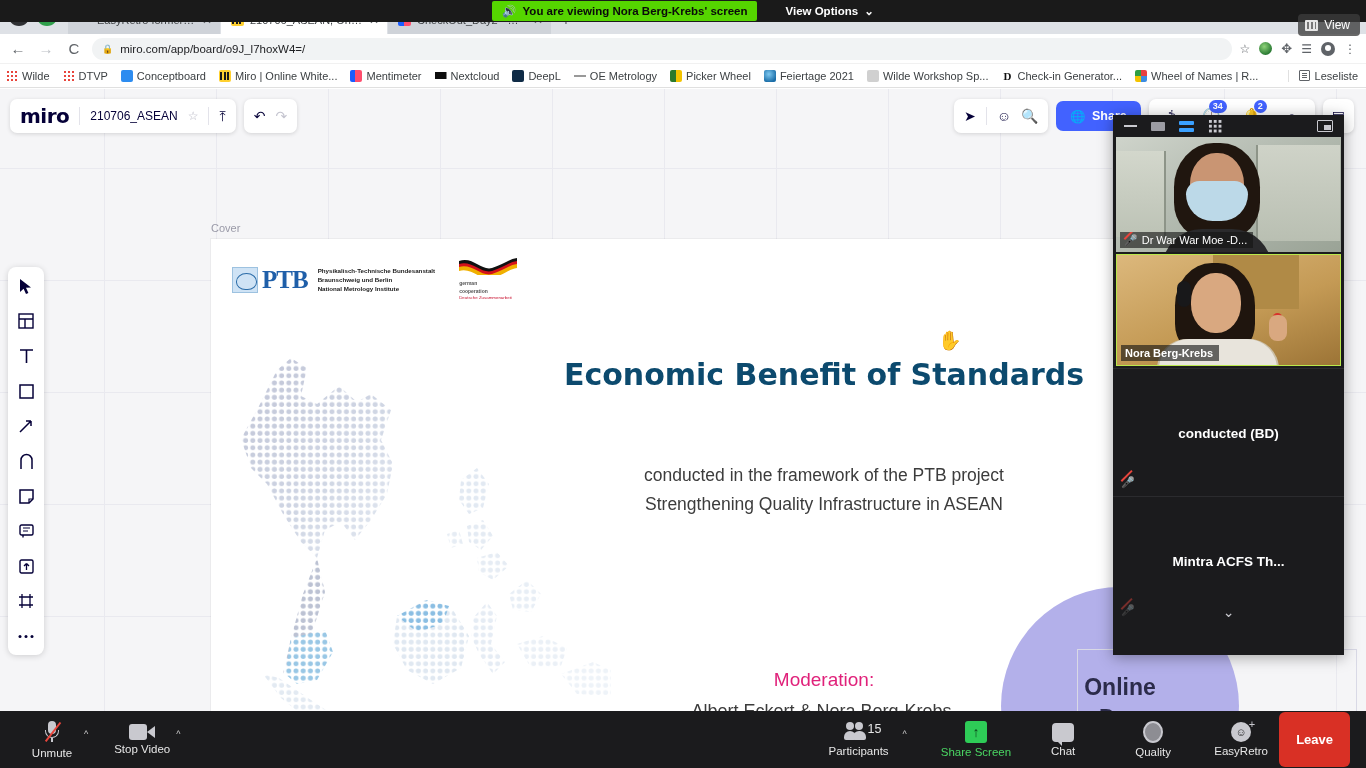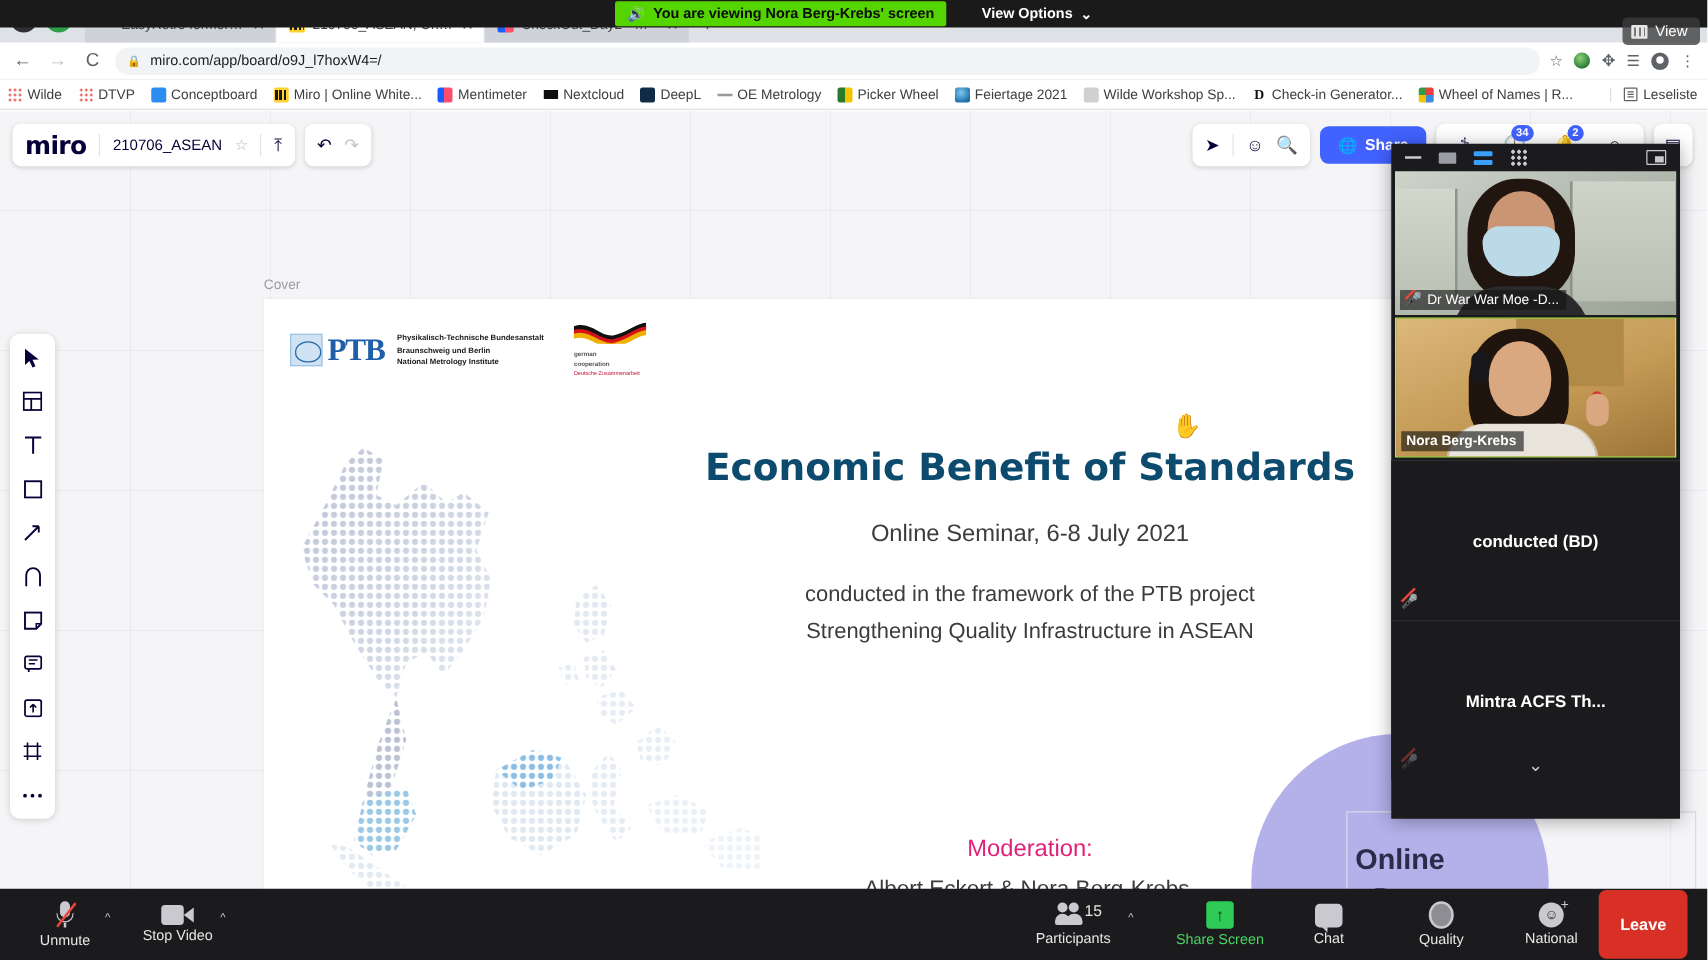--- a/index.html
+++ b/index.html
@@ -607,21 +607,20 @@
             <path d="M240 136 L256 124 L268 140 L262 164 L248 170 L238 156 Z" fill="#dfe7f1"></path>
             <path d="M246 182 L262 176 L272 192 L260 206 L248 198 Z" fill="#e2e9f2"></path>
             <path d="M256 214 L276 208 L288 222 L272 236 L258 228 Z" fill="#e4ebf3"></path>
             <path d="M226 190 L238 186 L242 200 L230 204 Z" fill="#e4ebf3"></path>
 
             <path d="M340 330 L372 318 L390 326 L390 352 L356 350 Z" fill="#edf2f8"></path>
           </g>
         </svg>
 
         <div class="slide-title">Economic Benefit of Standards</div>
-        <div class="slide-sub1">Online Seminar, 6-8 July 2021</div>
         <div class="slide-sub2">
           <div>conducted in the framework of the PTB project</div>
           <div>Strengthening Quality Infrastructure in ASEAN</div>
         </div>
         <div class="mod-title">Moderation:</div>
         <div class="mod-names">
           <div>Albert Eckert &amp; Nora Berg-Krebs,</div>
           <div>denkmodell GmbH</div>
         </div>
       </div>
@@ -752,19 +751,19 @@
     <div class="zitem" style="margin-left:14px">
       <span class="rec-ico"></span>
       <span class="zlabel">Quality</span>
     </div>
 
     <div class="zitem" style="margin-left:12px">
       <span class="react-ico">
         <span class="e">☺</span>
           <span class="plus">+</span>
       </span>
-      <span class="zlabel">National</span>
+      <span class="zlabel">EasyRetro</span>
     </div>
 
     <div class="leave-btn">Leave</div>
   </div>
 
 </div>
 
 </body></html>

